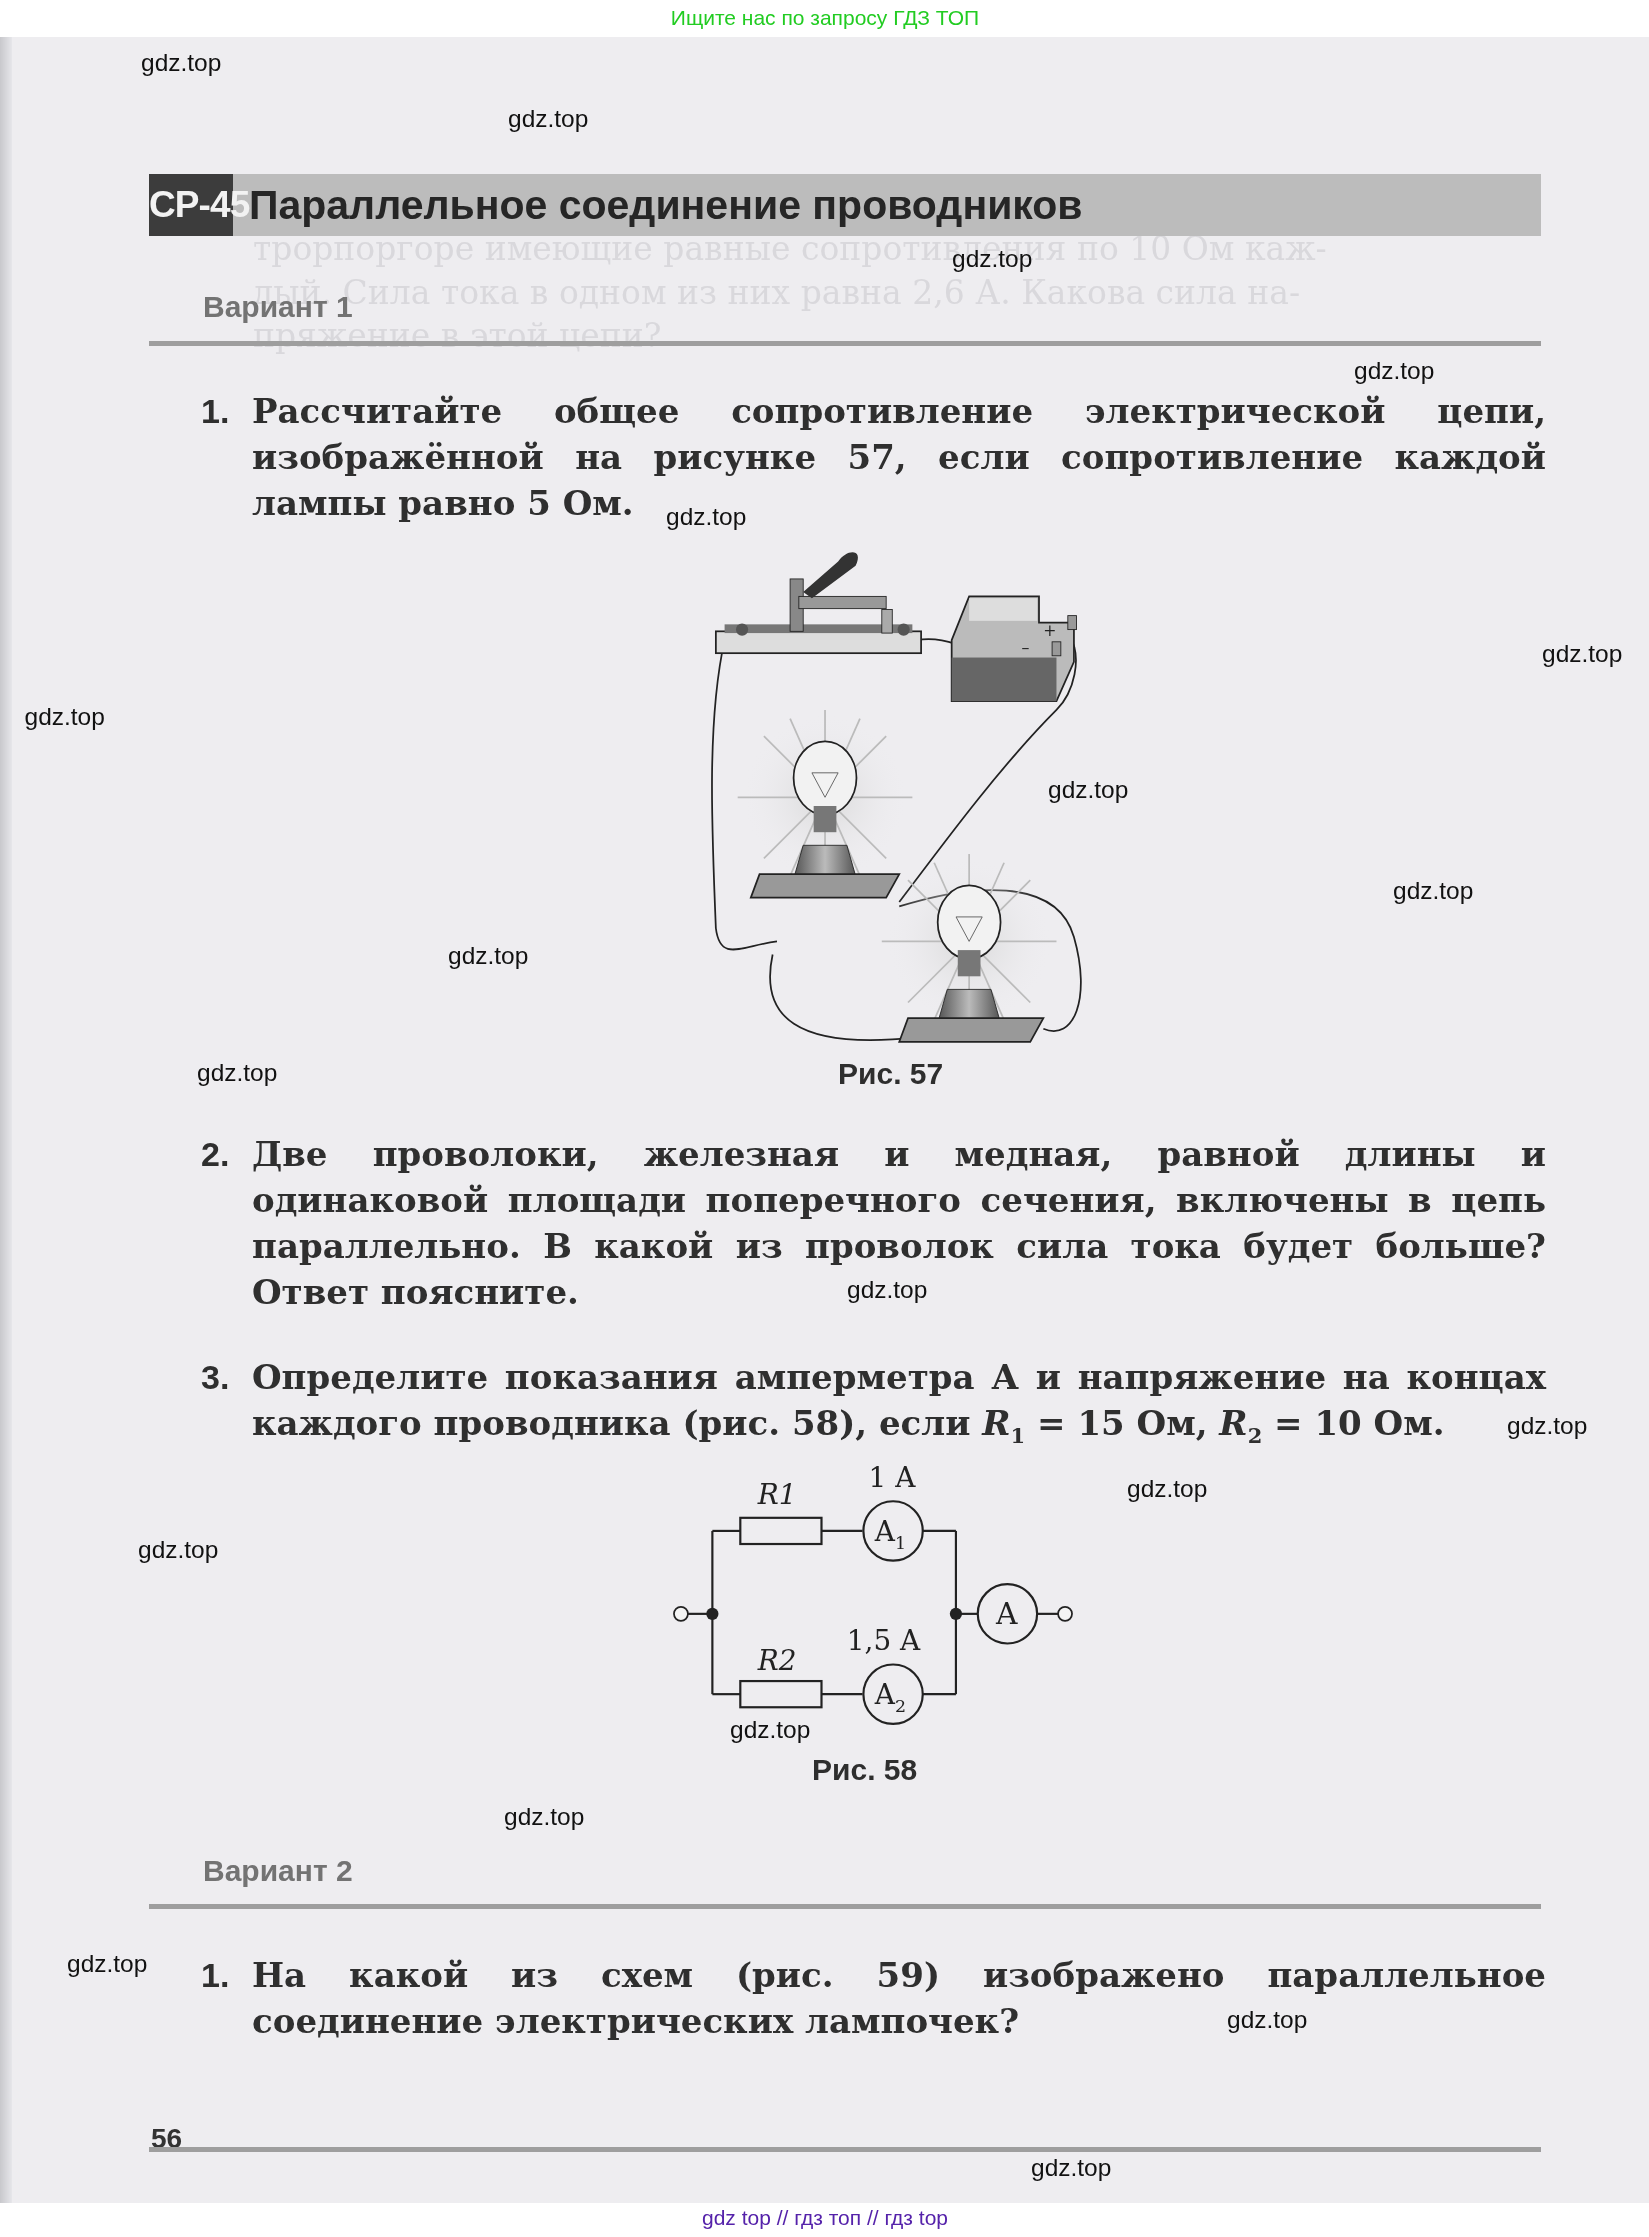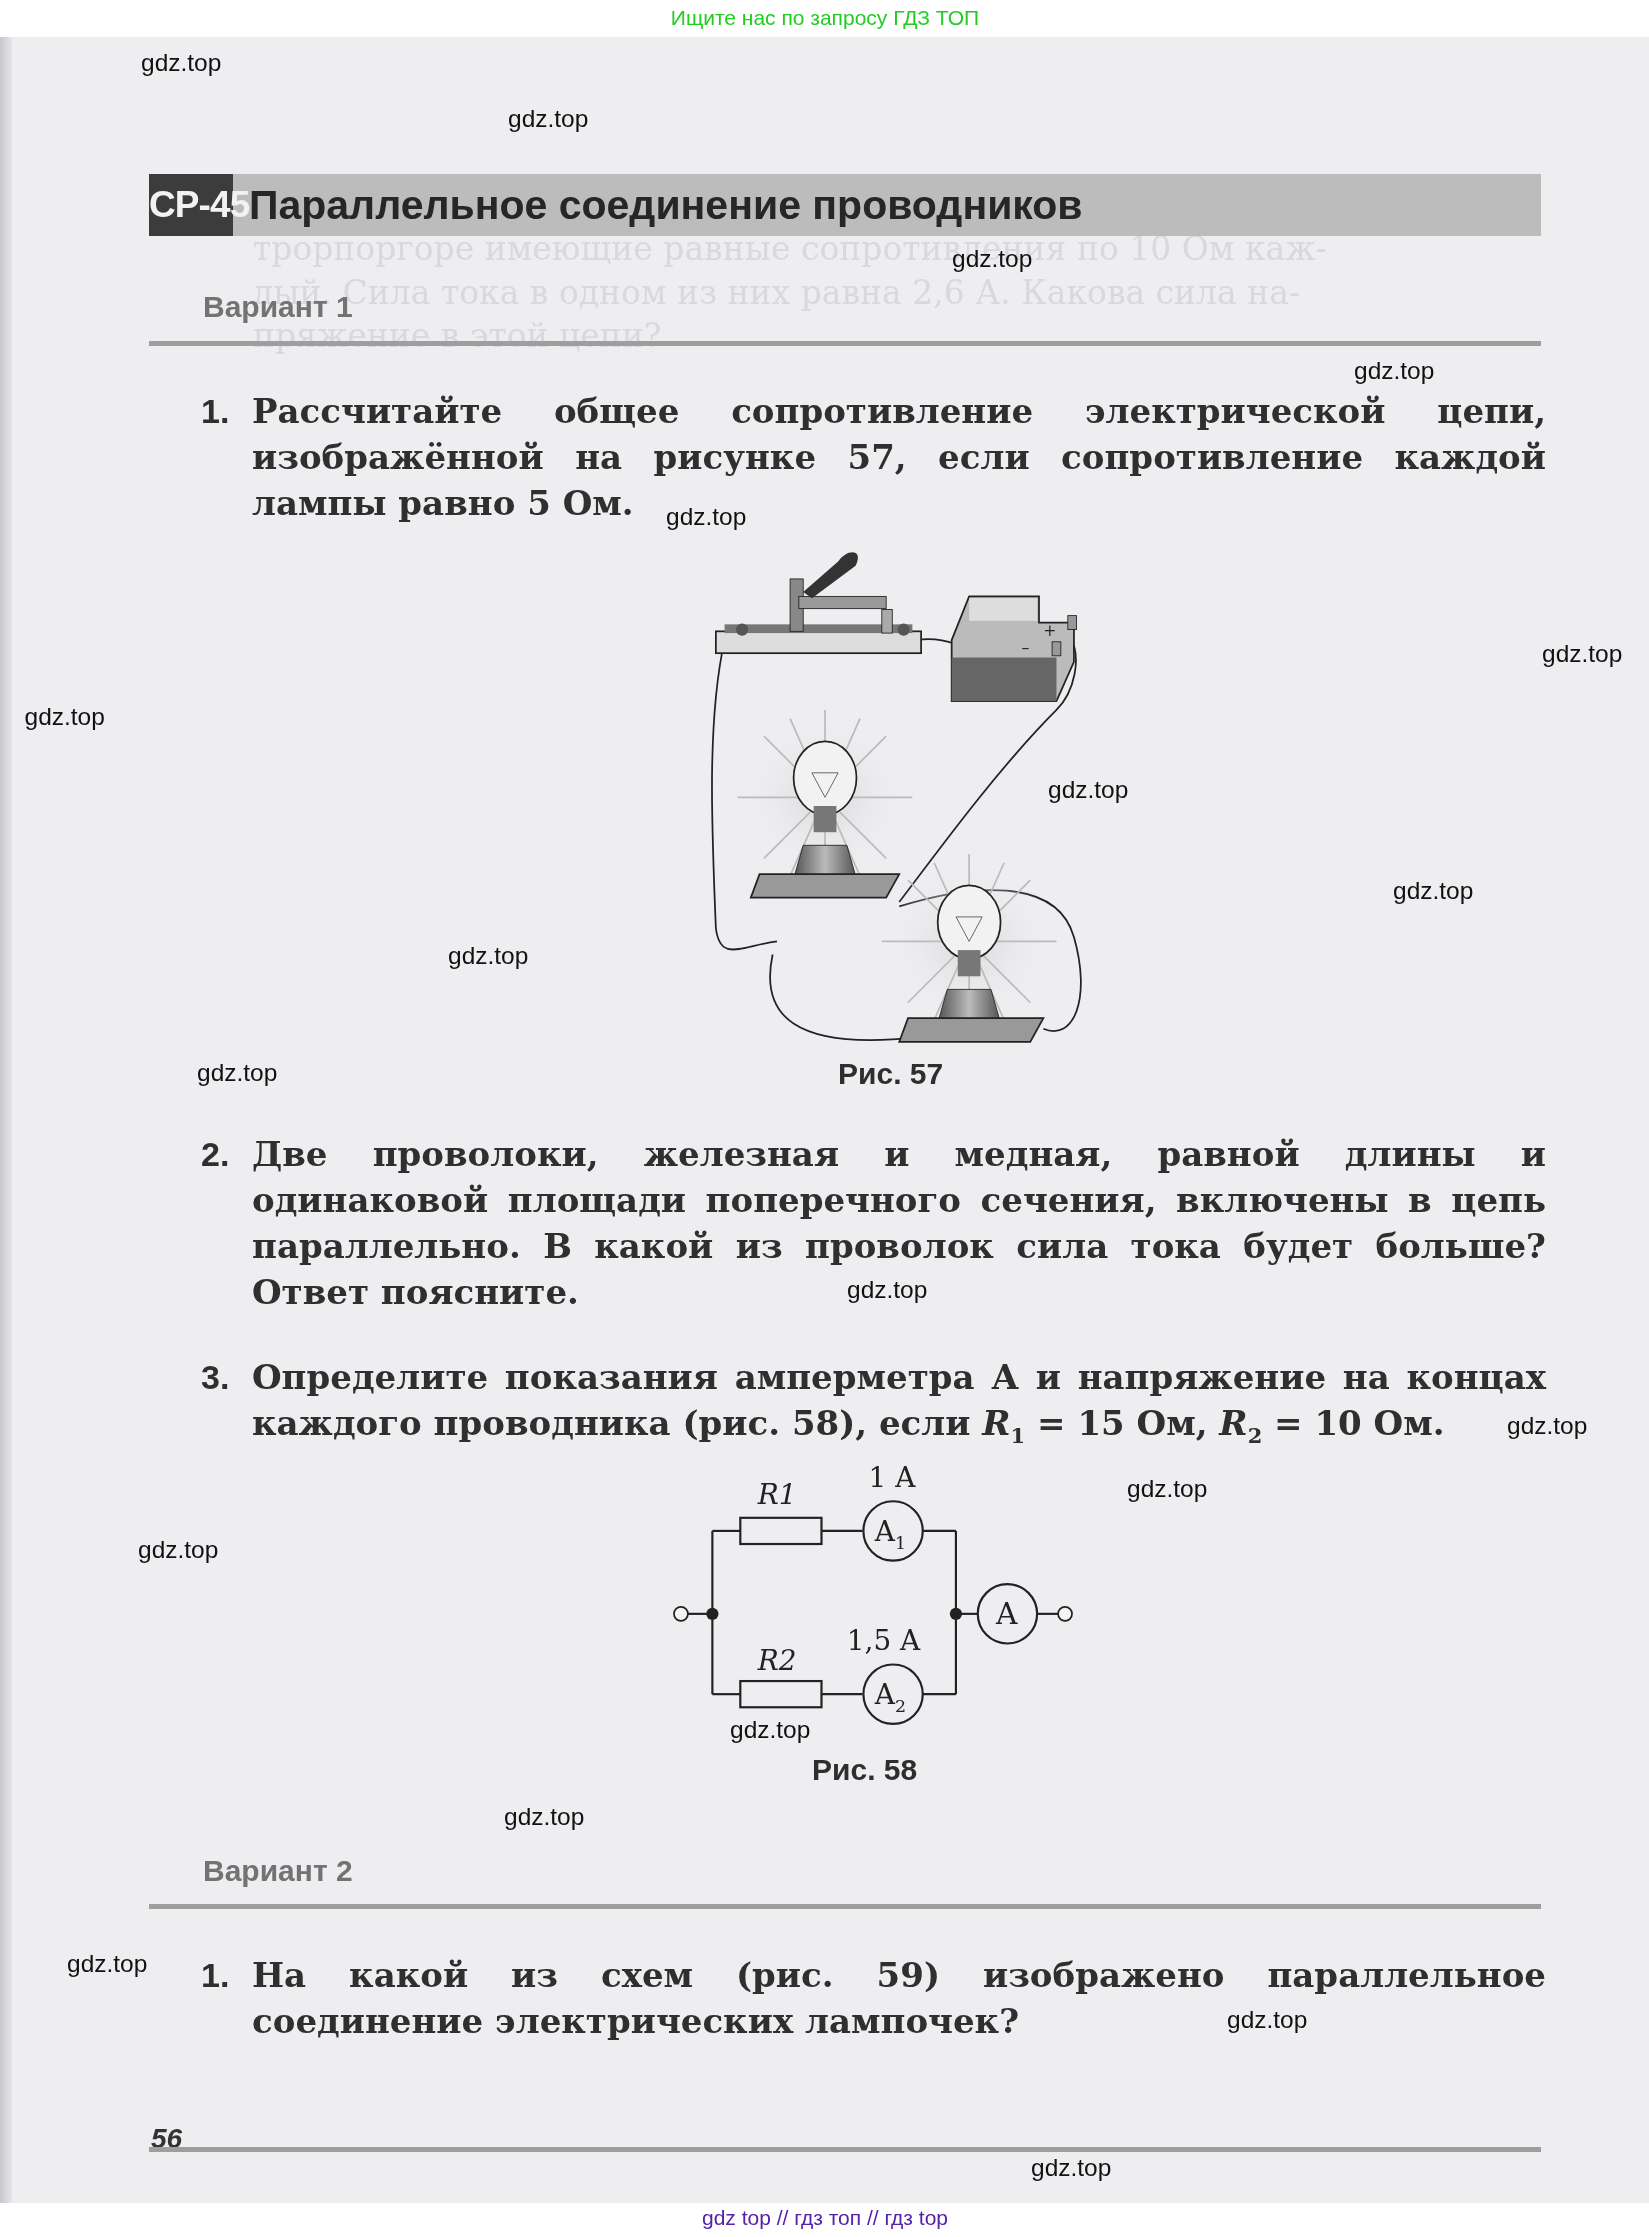--- a/index.html
+++ b/index.html
@@ -16,21 +16,21 @@
   .hdr-title { position:absolute; left:100px; top:0; line-height:62px; font-family:"Liberation Sans", sans-serif;
                font-weight:bold; font-size:41px; color:#262626; white-space:nowrap; }
   .variant { position:absolute; font-family:"Liberation Sans", sans-serif; font-weight:bold; font-size:30px; color:#737373;text-align:center; }
   .rule { position:absolute; left:149px; width:1392px; height:5.2px; background:#9e9e9e; }
   .q { position:absolute; left:201px; width:1345px; font-size:34px; line-height:46px; color:#2f2f2f; }
   .q .num { position:absolute; left:0; top:0; font-family:"Liberation Sans", sans-serif; font-weight:bold; }
   .q .txt { margin-left:51px; text-align:justify;font-weight:bold; }
   .q .txt i { font-style:italic; }
   .caption { position:absolute; font-family:"Liberation Sans", sans-serif; font-weight:bold; font-size:30px; color:#2e2e2e; }
   .wm { position:absolute; font-family:"Liberation Sans", sans-serif; font-size:24.5px; color:#111; white-space:nowrap; }
-  .pagenum { position:absolute; left:151px; top:2086px; font-family:"Liberation Sans", sans-serif; font-weight:bold; font-size:28px; color:#333;font-style:italic; }
+  .pagenum { position:absolute; left:151px; top:2086px; font-family:"Liberation Sans", sans-serif; font-weight:bold; font-size:28px; color:#333; }
   .footer { position:absolute; left:0; top:2203px; width:1650px; height:35px; background:#fff; text-align:center; }
   .footer span { font-family:"Liberation Sans", sans-serif; font-size:21px; color:#5522aa; line-height:30px; }
   svg text { font-family:"DejaVu Serif", serif; }
 </style>
 </head>
 <body>
 
 <div class="topbar">
   <span>Ищите нас по запросу ГДЗ ТОП</span>
 </div>

